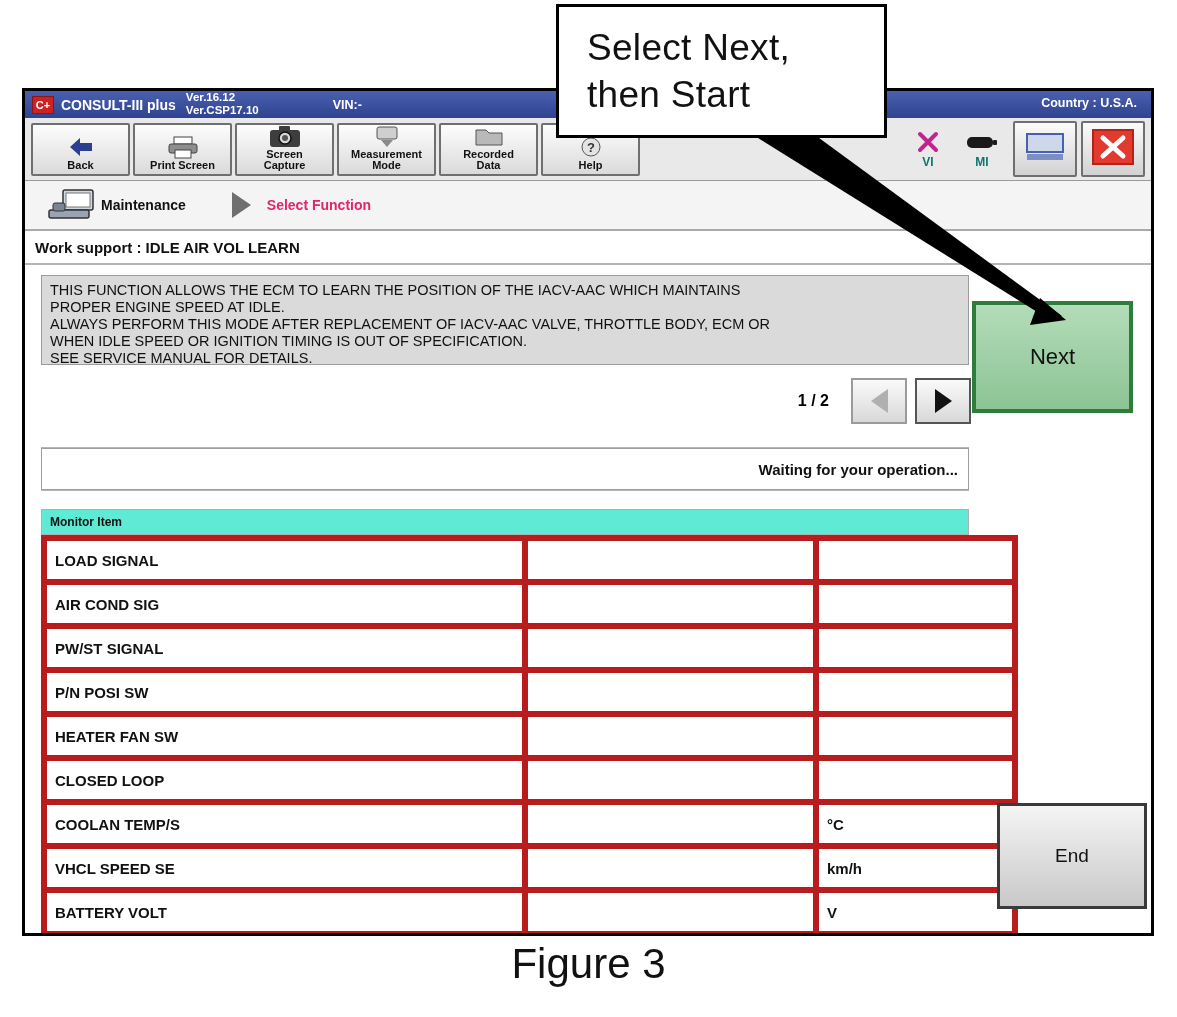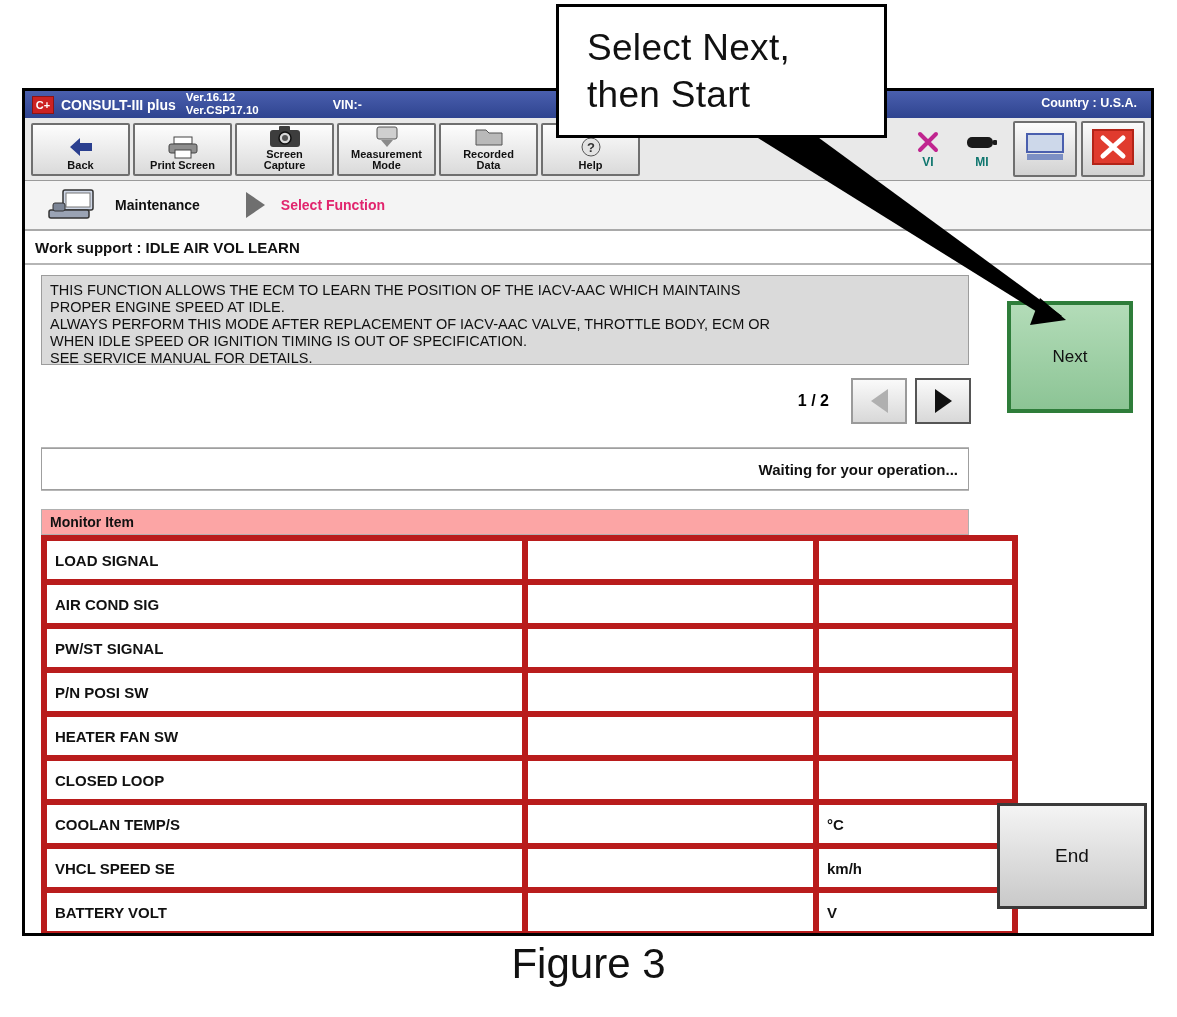--- a/index.html
+++ b/index.html
@@ -156,21 +156,21 @@
   #breadcrumb {
     position: relative;
     height: 48px;
     background: #f4f4f4;
     border-bottom: 2px solid #a9a9a9;
     display: flex;
     align-items: center;
     padding-left: 22px;
   }
   #bc-icon { width: 52px; height: 34px; display: flex; align-items: center; }
-  #bc-maint { font-size: 14px; font-weight: bold; color: #111; margin-left: 16px; }
+  #bc-maint { font-size: 14px; font-weight: bold; color: #111; margin-left: 2px; }
   #bc-tri {
     margin-left: 46px;
     width: 0; height: 0;
     border-left: 19px solid #6f6f6f;
     border-top: 13px solid transparent;
     border-bottom: 13px solid transparent;
   }
   #bc-select { margin-left: 16px; font-size: 14px; font-weight: bold; color: #e1246d; }
 
   
@@ -259,26 +259,26 @@
     padding-right: 10px;
     font-size: 15px; font-weight: bold; color: #111;
     border: 1px solid #9f9f9f;
     box-sizing: border-box;
   }
 
   #monitor-header {
     position: absolute;
     left: 16px; top: 244px;
     width: 928px; height: 26px;
-    background: #fca5a5;
+    background: #5eead4;
     border: 1px solid #b0b0b0;
     box-sizing: border-box;
     display: flex; align-items: center;
     padding-left: 8px;
-    font-size: 14px; font-weight: bold; color: #111;
+    font-size: 12px; font-weight: bold; color: #111;
   }
 
   #monitor-table {
     position: absolute;
     left: 16px; top: 270px;
     width: 928px;
     border-collapse: collapse;
     table-layout: fixed;
   }
   #monitor-table td {
@@ -290,27 +290,27 @@
     padding-left: 8px;
     background: #ffffff;
   }
   #monitor-table td.c-name { width: 466px; }
   #monitor-table td.c-val  { width: 276px; }
   #monitor-table td.c-unit { width: 184px; }
 
   #btn-next {
     position: absolute;
     right: 18px; top: 210px;
-    width: 126px; height: 112px;
+    width: 161px; height: 112px;
     background: #9fd0a6;
     background: linear-gradient(#b3dcb8, #8cc495);
     border: 4px solid #2e7d3a;
     box-sizing: border-box;
     display: flex; align-items: center; justify-content: center;
-    font-size: 17px; color: #111; margin-left: 24px;
+    font-size: 22px; color: #111; margin-left: 24px;
   }
   #btn-end {
     position: absolute;
     right: 4px; top: 712px;
     width: 150px; height: 106px;
     background: linear-gradient(#f4f4f4, #c9c9c9);
     border: 3px solid #3a3a3a;
     box-sizing: border-box;
     display: flex; align-items: center; justify-content: center;
     font-size: 19px; color: #111;

